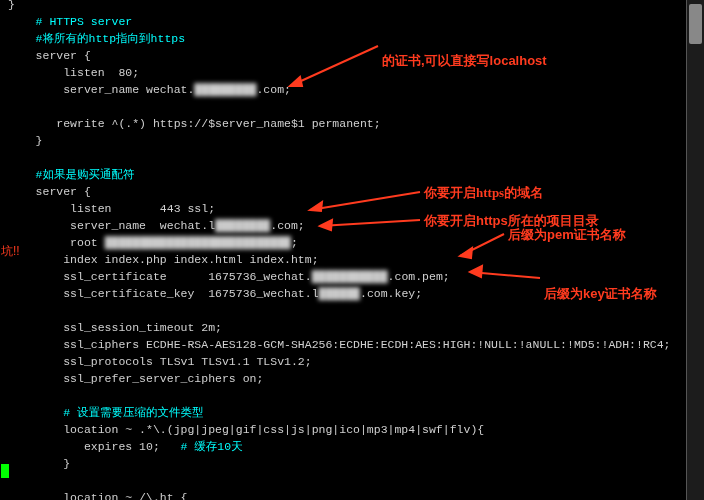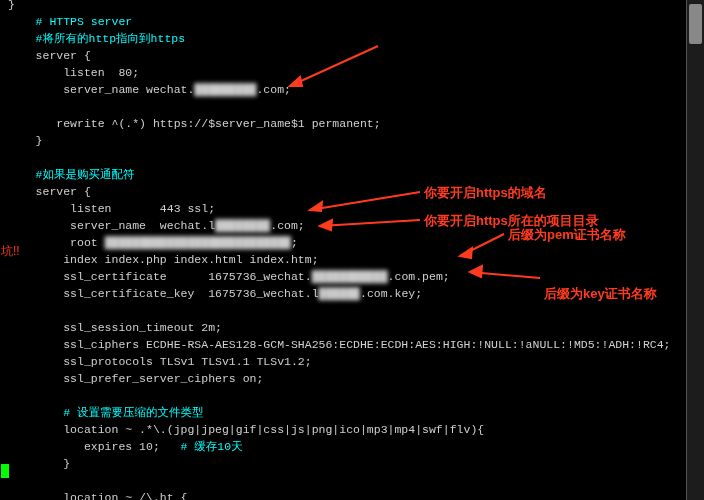--- a/index.html
+++ b/index.html
@@ -50,22 +50,23 @@
   .red-mark { color:#ff3b1f; font-family:"Microsoft YaHei",Arial,sans-serif; font-size:12px; }
   .green-block { position:absolute; left:1px; width:8px; height:14px; background:#00ff00; }
   .scroll-track { position:absolute; right:0; top:0; width:17px; height:500px; background:#1c1c1c; border-left:1px solid #555; }
   .scroll-thumb { position:absolute; right:2px; top:4px; width:13px; height:40px; background:#888; border-radius:2px; }
 </style>
 </head>
 <body>
 
 <div class="annot" style="left:382px; top:34px; width:300px;">
   <br>
+  <span>的证书,可以直接写localhost</span>
 </div>
-<div class="annot" style="left:424px; top:184px;">你要开启https的域名</div>
+<div class="annot" style="left:424px; top:184px;font-family:Liberation Serif, serif;">你要开启https的域名</div>
 <div class="annot" style="left:424px; top:212px;text-align:right;">你要开启https所在的项目目录</div>
 <div class="annot" style="left:508px; top:226px;text-align:center;">后缀为pem证书名称</div>
 <div class="annot" style="left:544px; top:285px;">后缀为key证书名称</div>
 
 <svg class="arrow" style="left:0;top:0;" width="704" height="500">
 
   <line x1="378" y1="46" x2="290" y2="86" stroke="#ff3b1f" stroke-width="2"></line>
   <polygon class="arrow-head" points="290,86 300,77 302,86"></polygon>
 
   <line x1="420" y1="192" x2="310" y2="210" stroke="#ff3b1f" stroke-width="2"></line>

